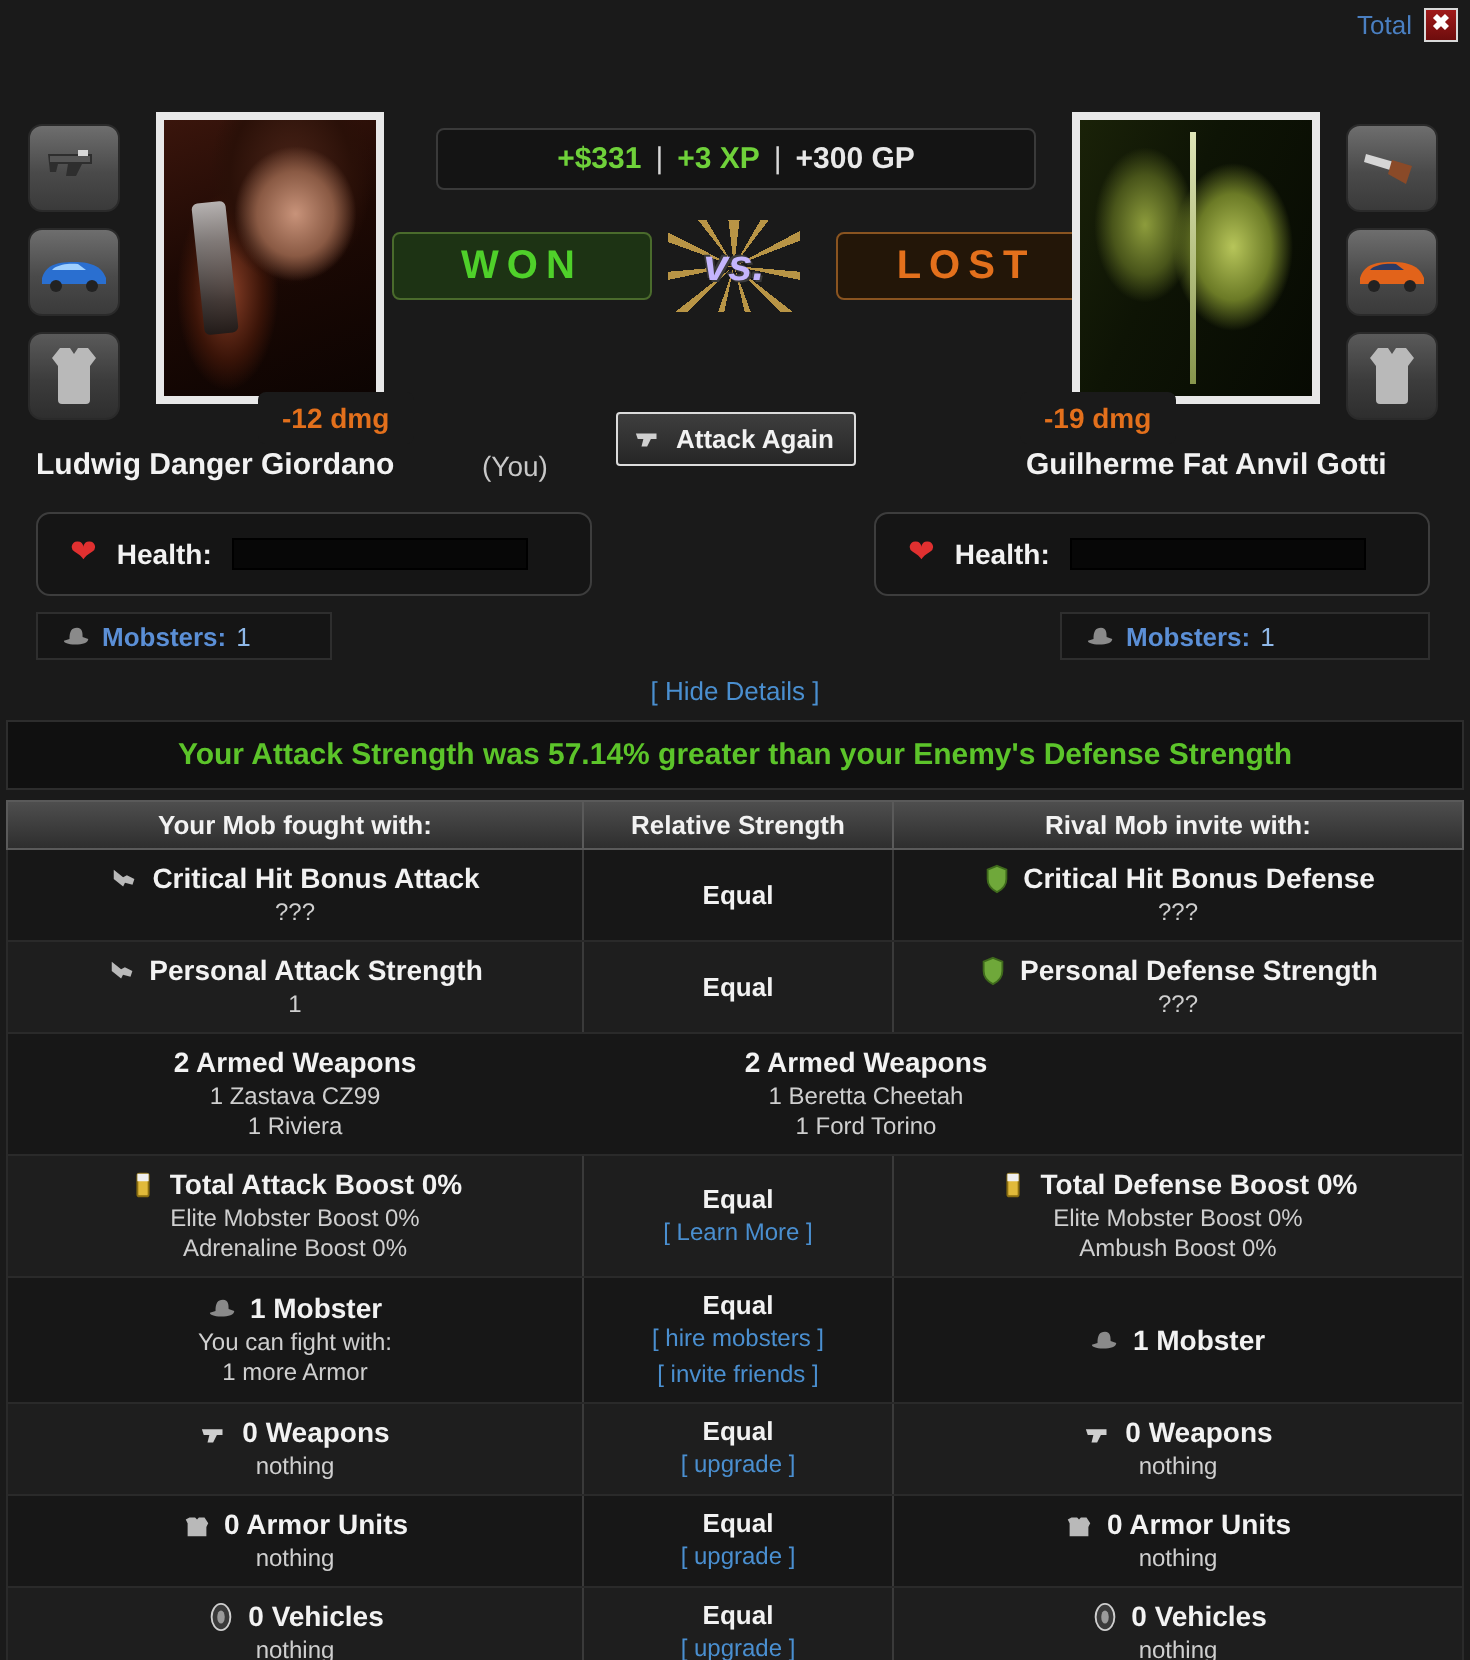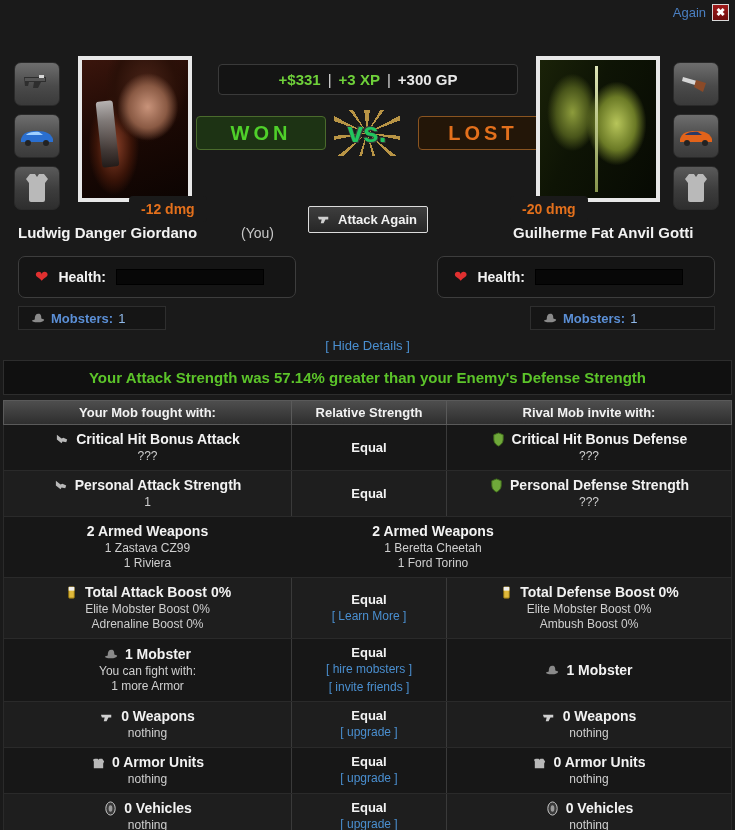--- a/index.html
+++ b/index.html
@@ -95,21 +95,21 @@
     display: flex; align-items: center; justify-content: center;
     font-size: 20px; font-weight: bold; letter-spacing: 4px;
   }
   .badge.won  { left: 196px; width: 130px; color: #4fd02a;
                 background: #1d3314; border: 1px solid #4a6b2c; }
   .badge.lost { left: 418px; width: 130px; color: #e3701c;
                 background: #231608; border: 1px solid #8a5420; }
   .vs {
     position: absolute; left: 334px; top: -6px; width: 66px; height: 46px;
     display: flex; align-items: center; justify-content: center;
-    font-size: 28px; font-weight: bold; color: #22c55e;
+    font-size: 22px; font-weight: bold; font-style: italic; color: #c4b5fd;
     text-shadow: 1px 1px 0 #3a3a3a, -1px -1px 0 #3a3a3a;
   }
   .vs-burst {
     position: absolute; left: 0; top: 0; width: 66px; height: 46px;
     background:
       conic-gradient(from 0deg,
         #caa24a 0deg 7deg, transparent 7deg 30deg,
         #caa24a 30deg 37deg, transparent 37deg 62deg,
         #caa24a 62deg 69deg, transparent 69deg 95deg,
         #caa24a 95deg 102deg, transparent 102deg 128deg,
@@ -238,21 +238,21 @@
 
   
   .ti { width: 15px; height: 15px; display: inline-block; flex: none; }
 </style>
 </head>
 <body>
 
 <div class="page">
 
   <div class="close-bar">
-    <span class="close-link">Again</span>
+    <span class="close-link">Total</span>
     <span class="close-x">✖</span>
   </div>
 
   <div class="battle">
 
     <div class="icon-col left">
       <div class="sq-icon">
         <svg width="32" height="26" viewBox="0 0 32 26">
           <path d="M3 6h22v5h-5l-3 6h-5l1-6H8l-1 4H4z" fill="#2e2e2e"></path>
           <path d="M4 7h20v3H4z" fill="#555"></path>
@@ -315,21 +315,21 @@
         </svg>
       </div>
       <div class="sq-icon dark">
         <svg width="26" height="32" viewBox="0 0 26 32">
           <path d="M6 2h5l2 3 2-3h5l4 5-3 4v17a2 2 0 0 1-2 2H7a2 2 0 0 1-2-2V11L2 7z" fill="#b9b9b9"></path>
         </svg>
       </div>
     </div>
 
     <div class="dmg left">-12 dmg</div>
-    <div class="dmg right">-20 dmg</div>
+    <div class="dmg right">-19 dmg</div>
 
     <div class="pname left">Ludwig Danger Giordano</div>
     <div class="you-tag">(You)</div>
     <div class="pname right">Guilherme Fat Anvil Gotti</div>
 
     <div class="attack-again">
       <svg class="ti" viewBox="0 0 16 16">
         <path d="M1 5h11v3h-3l-2 4H4l1-4H2z" fill="#cfcfcf"></path>
       </svg>
       <span>Attack Again</span>

